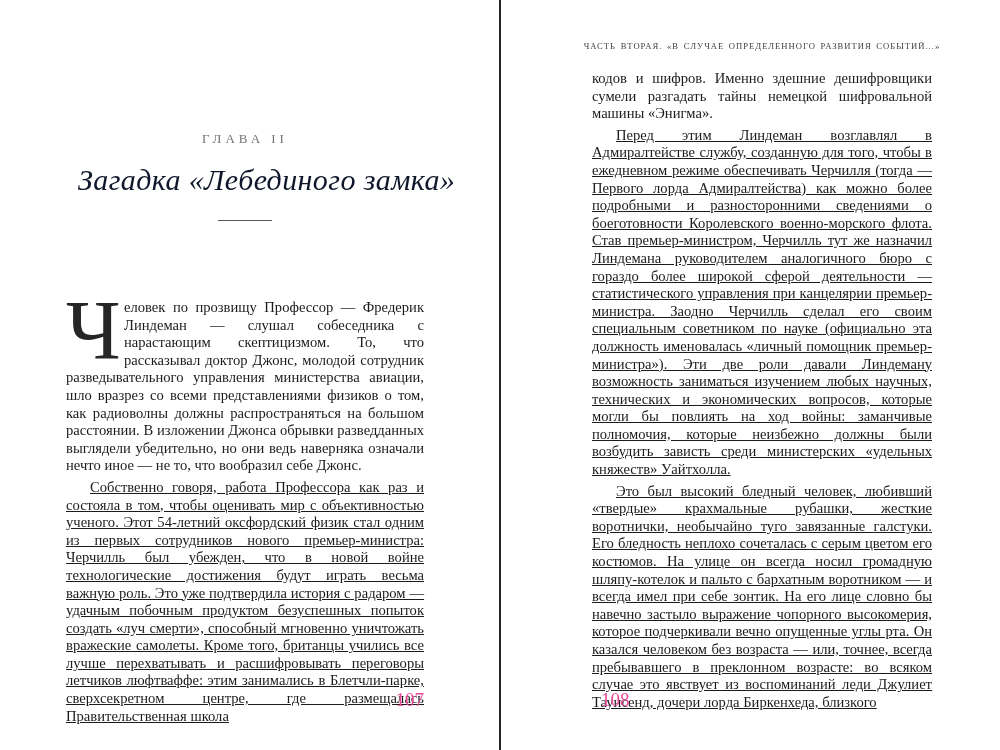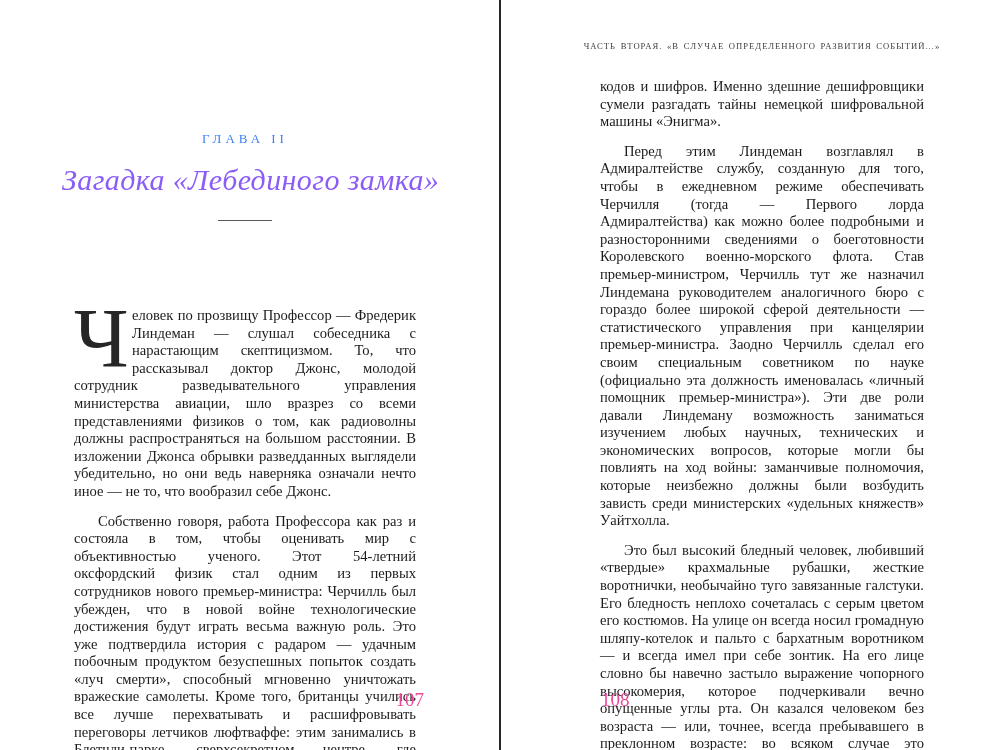--- a/index.html
+++ b/index.html
@@ -28,29 +28,29 @@
   .left-header {
     position: absolute;
     left: 62px;
     top: 131px;
     width: 366px;
     text-align: center;
   }
   .chapter-label {
     font-size: 13px;
     letter-spacing: 4px;
-    color: #3b82f6;
+    color: #737373;
   }
   .chapter-title {
-    margin: 16px 0 0 0;
+    margin: 16px 0 0 16px;
     font-size: 30px;
     font-weight: 400;
     font-style: italic;
     letter-spacing: 0.4px;
-    color: #8b5cf6;
+    color: #0f172a;
     white-space: nowrap;
   }
   .title-rule {
     width: 54px;
     height: 0;
     border-top: 1px solid #5a5a5a;
     margin: 23px auto 0 auto;
   }
   .left-body {
     position: absolute;
@@ -58,27 +58,27 @@
     top: 295px;
     width: 366px;
   }
   .right-body {
     position: absolute;
     left: 588px;
     top: 66px;
     width: 348px;
   }
   .para {
-    margin: 12px;
+    margin: 4px;
     font-size: 14.6px;
     line-height: 17.6px;
     text-align: justify;
     color: #1b1b1b;
   }
-  .para.indent { text-indent: 24px; }
+  .para.indent { text-indent: 24px; text-decoration: underline; }
   .first-para { position: relative; }
   .dropcap-spacer {
     float: left;
     width: 58px;
     height: 53px;
   }
   .dropcap {
     position: absolute;
     left: 0;
     top: 0;

